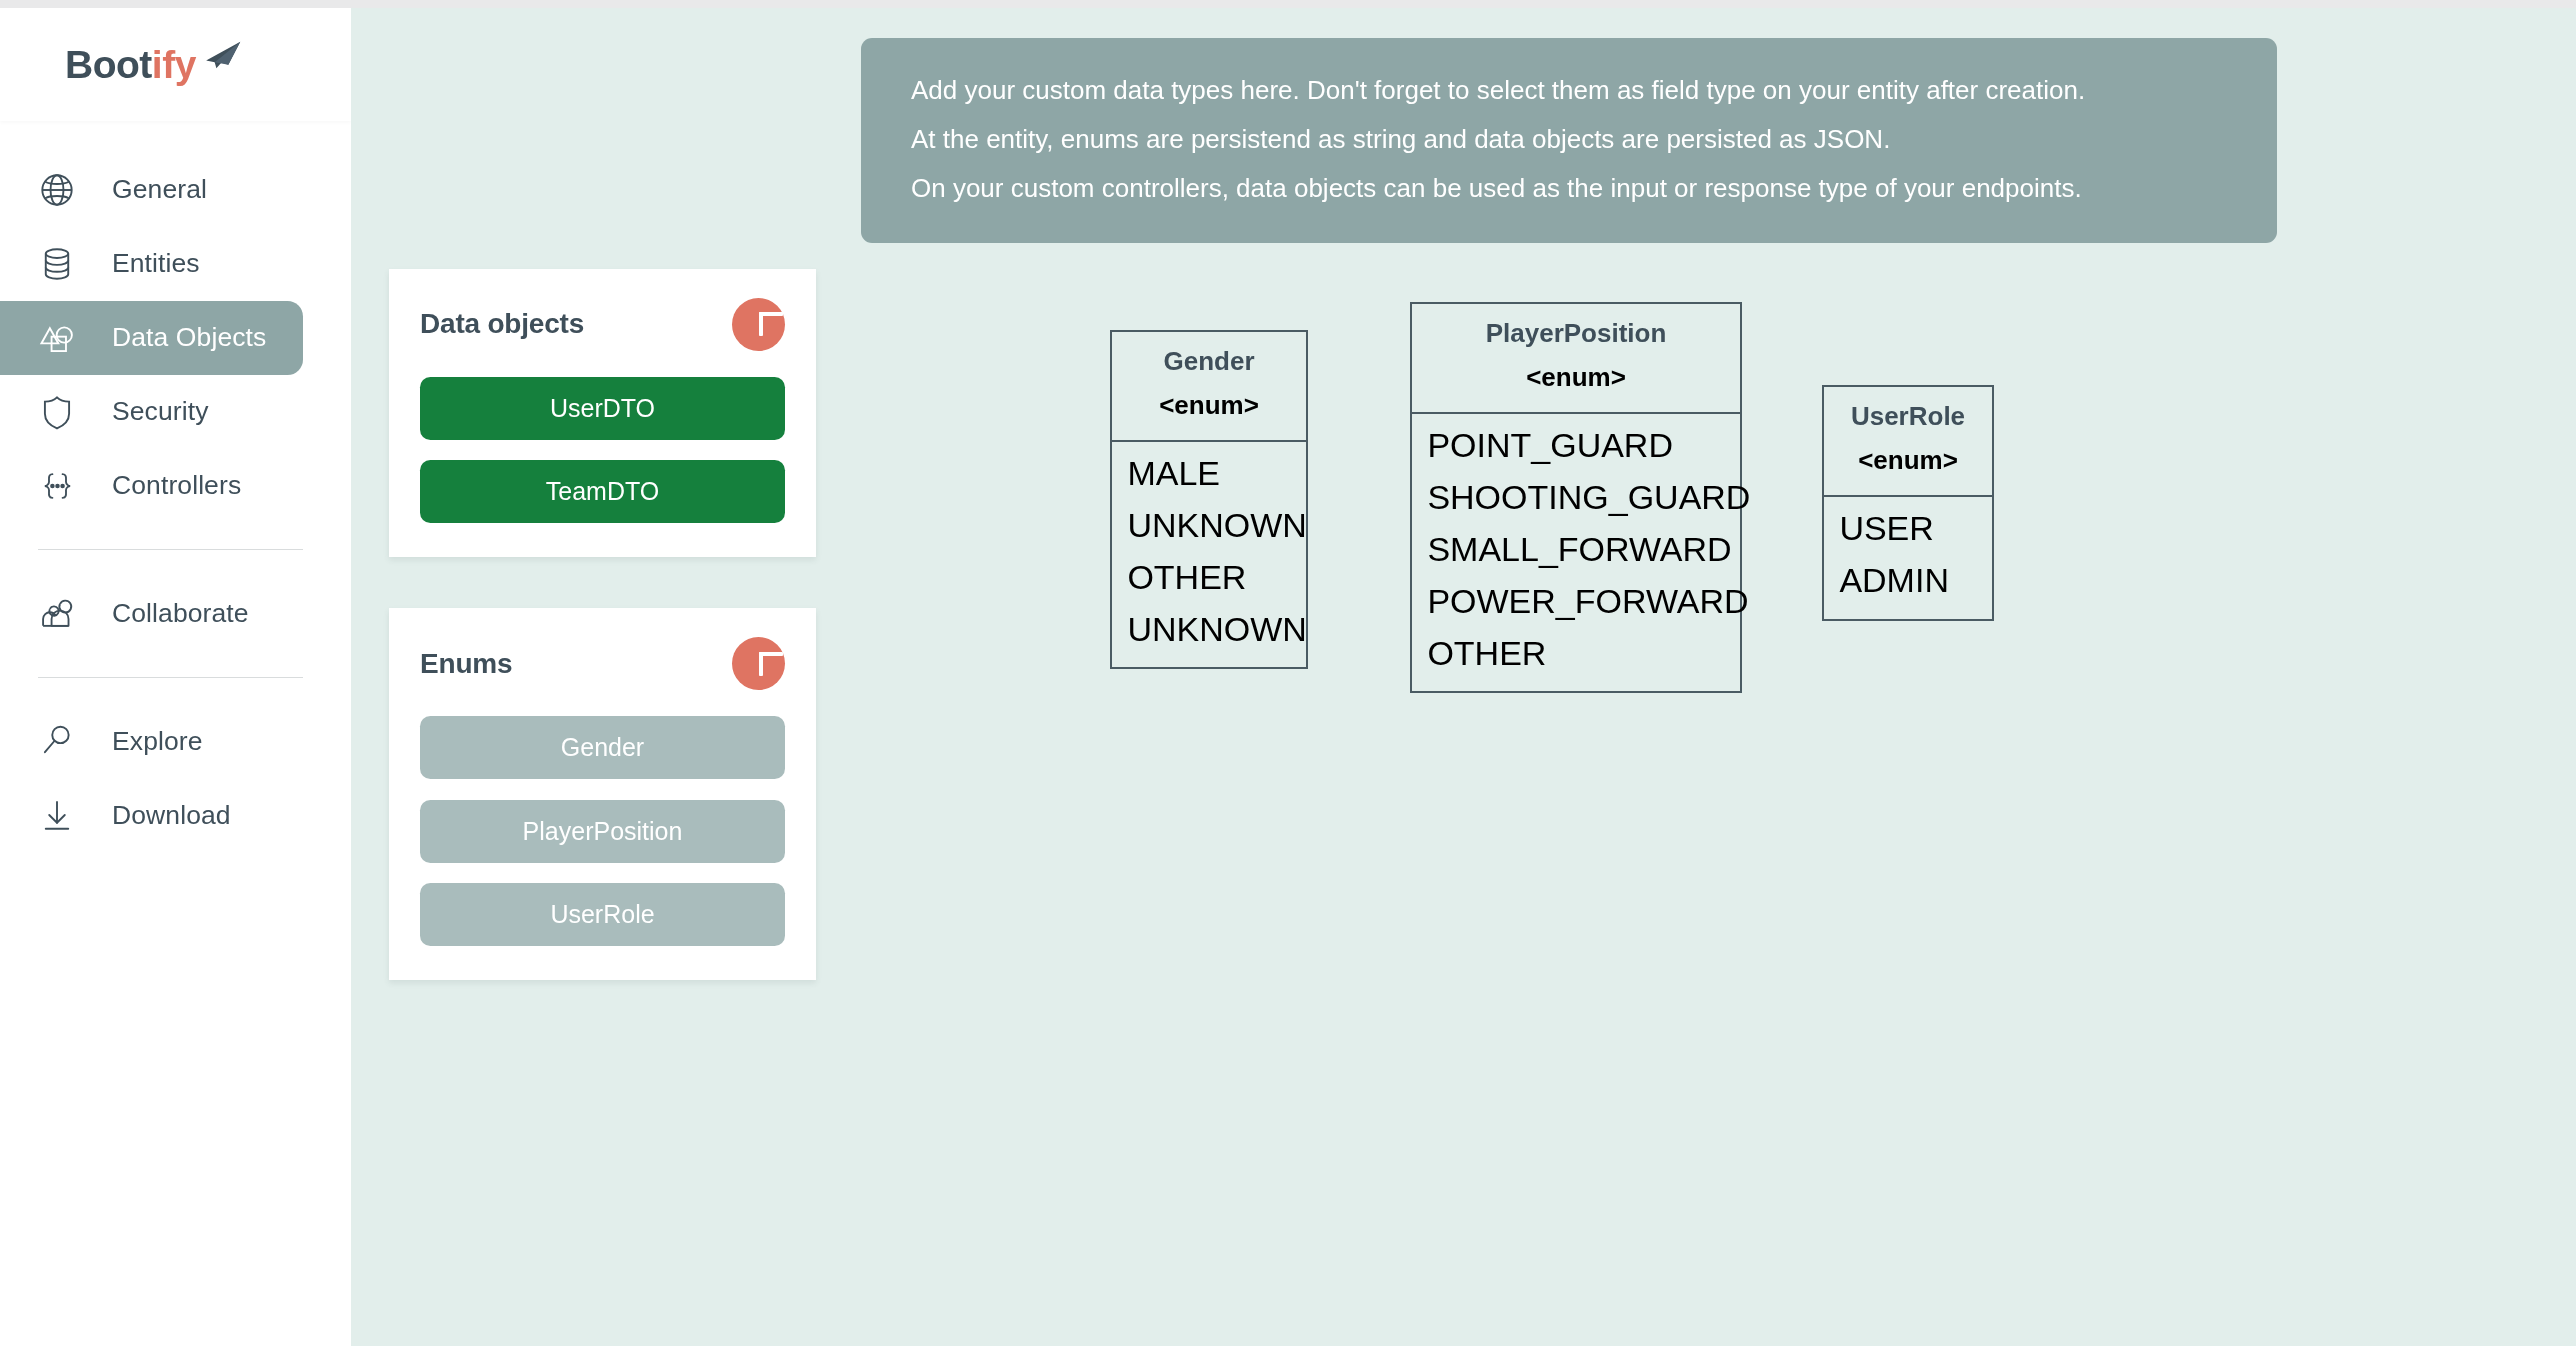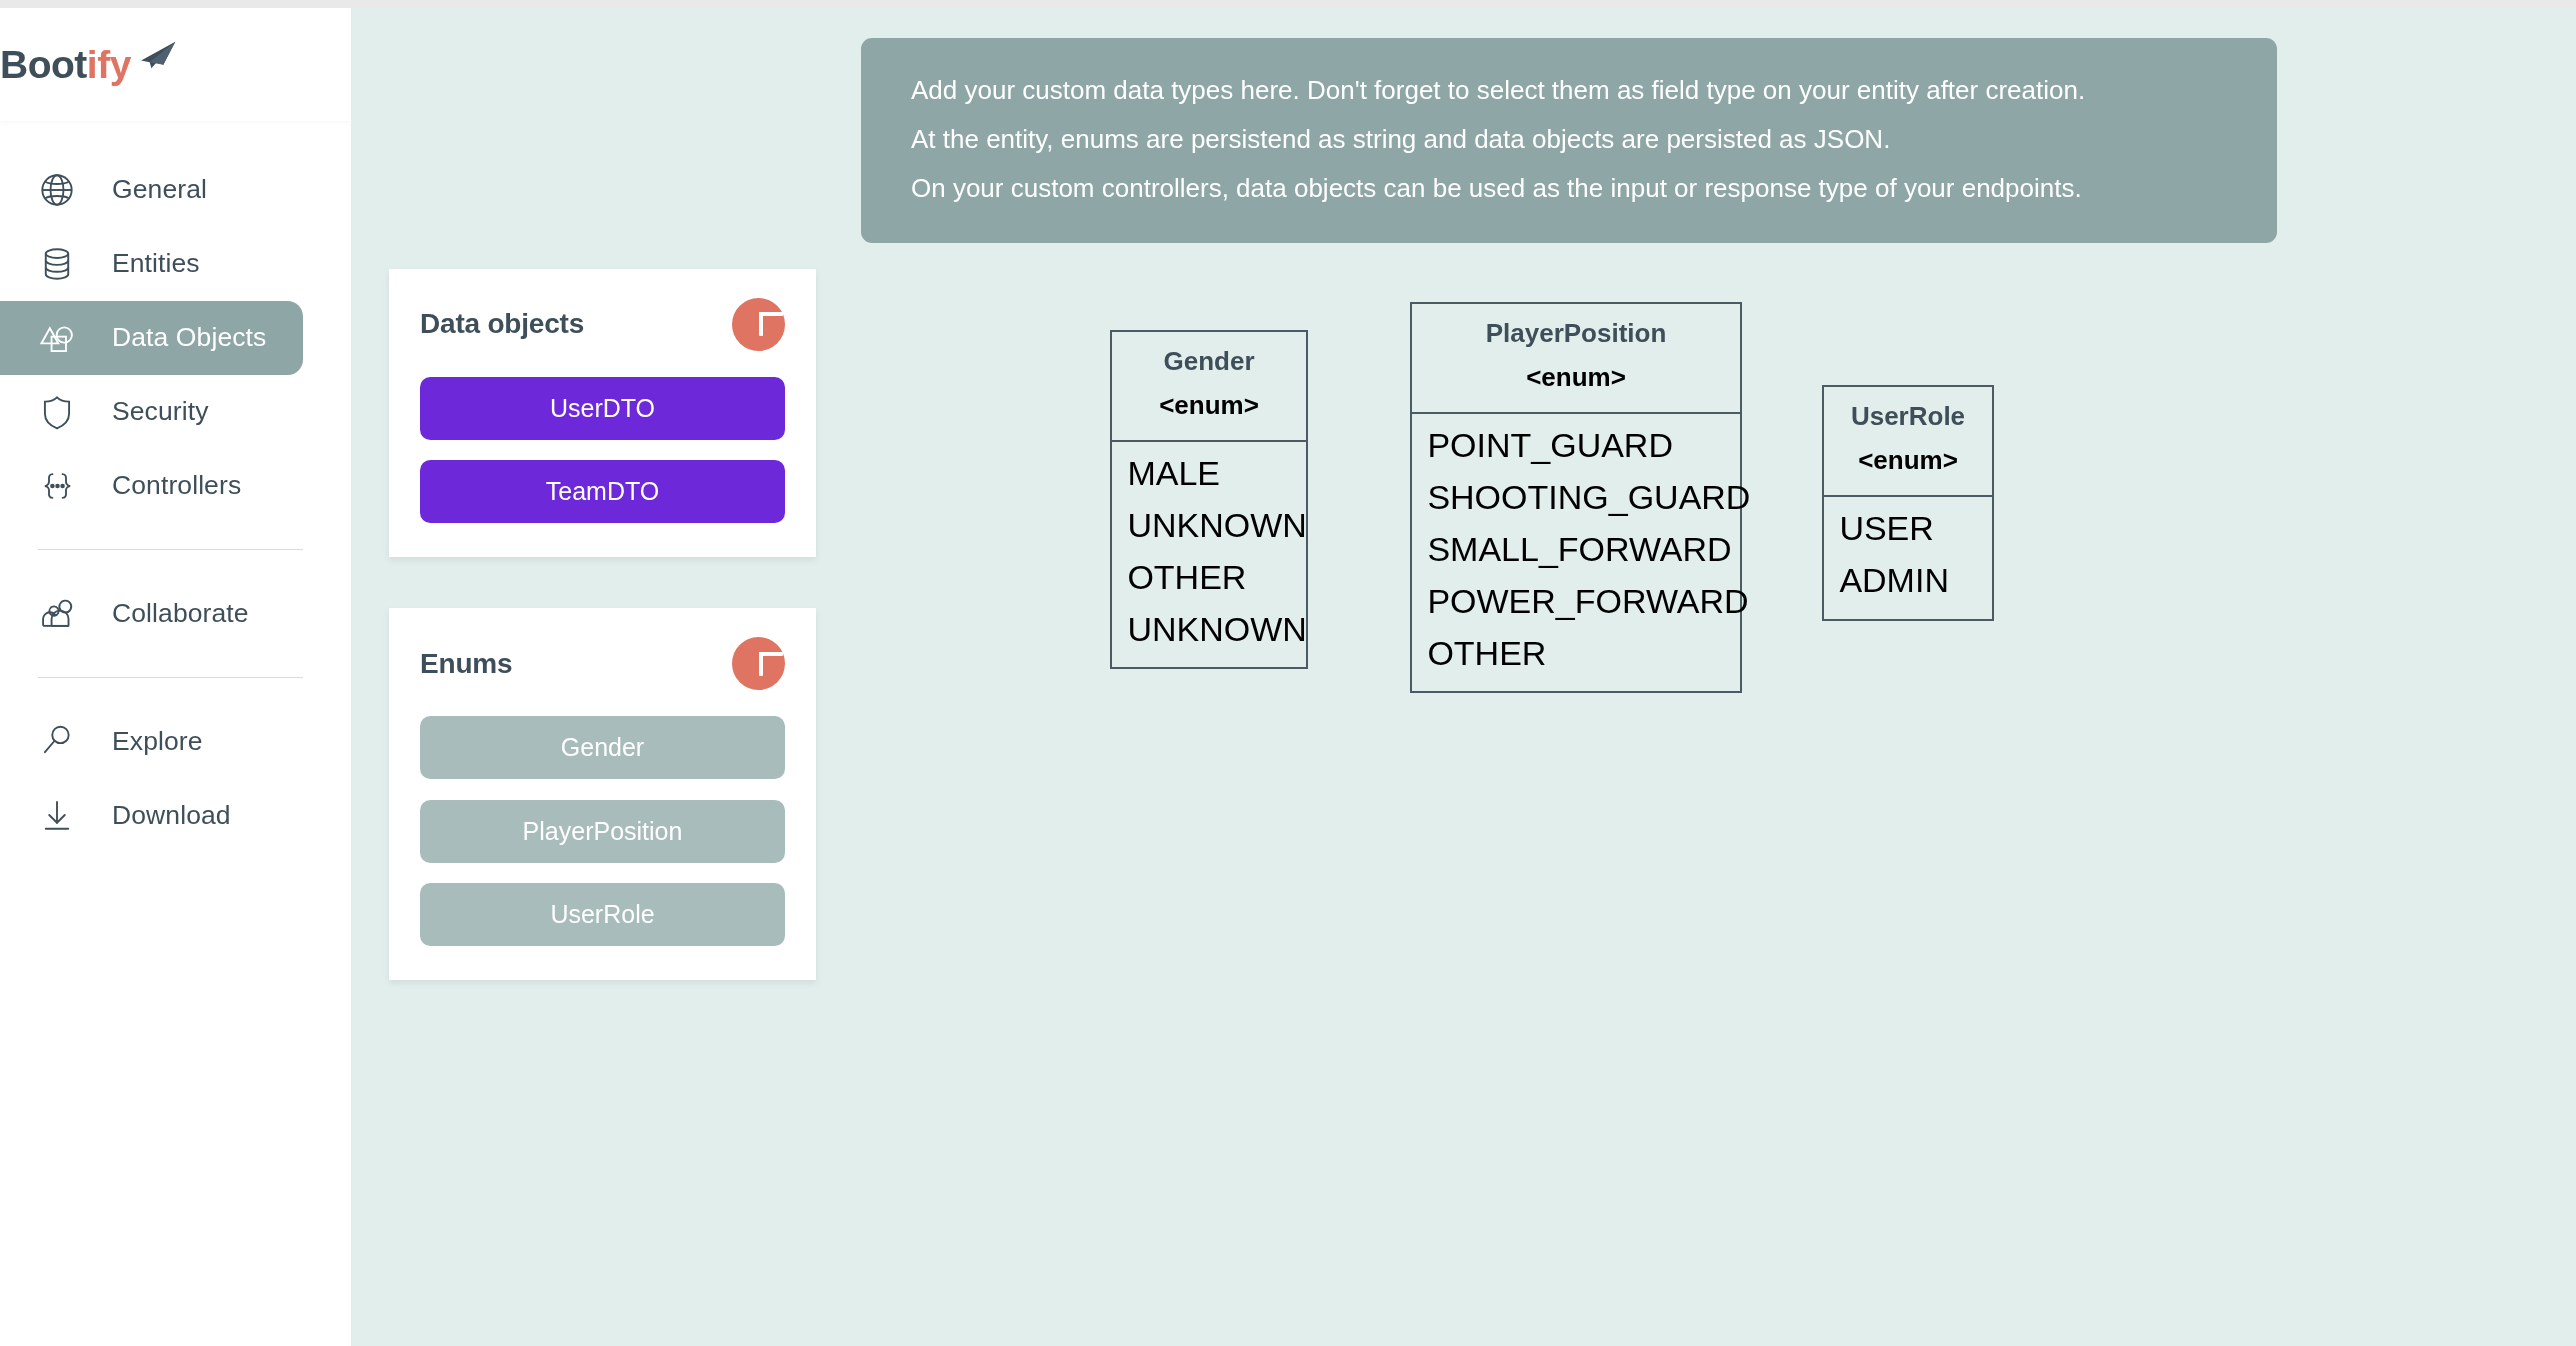--- a/index.html
+++ b/index.html
@@ -21,20 +21,21 @@
   
   .sidebar {
     position: absolute; left: 0; top: 7.7px;
     width: 351px; height: 1339px;
     background: #ffffff;
   }
   .logo-area {
     position: relative;
     height: 113px;
     display: flex; align-items: center;
+    padding-left: 65px;
     box-shadow: 0 1.7px 4.3px rgba(0,0,0,0.035);
   }
   .logo-text {
     font-size: 39px; font-weight: 700; letter-spacing: -0.5px;
     line-height: 1;
   }
   .logo-boot { color: #3f4f5a; }
   .logo-ify  { color: #df7462; }
   .plane-icon {
     margin-left: 5.1px; margin-bottom: 19px;
@@ -120,21 +121,21 @@
   .add-btn-inner { position: relative; width: 24px; height: 24px; }
 
   .pill {
     height: 63px; border-radius: 10.3px;
     display: flex; align-items: center; justify-content: center;
     font-size: 25px; color: #ffffff;
     margin-bottom: 20.5px;
     cursor: pointer;
   }
   .pill:last-child { margin-bottom: 0; }
-  .pill.dto  { background: #6d28d9; }
+  .pill.dto  { background: #15803d; }
   .pill.enum { background: #a9bcbc; }
 
   
   .uml-canvas { position: absolute; left: 0; top: 0; width: 2225px; height: 1339px; }
   .uml-box {
     position: absolute;
     border: 2.6px solid #4a5b63;
     background: transparent;
   }
   .uml-head {

